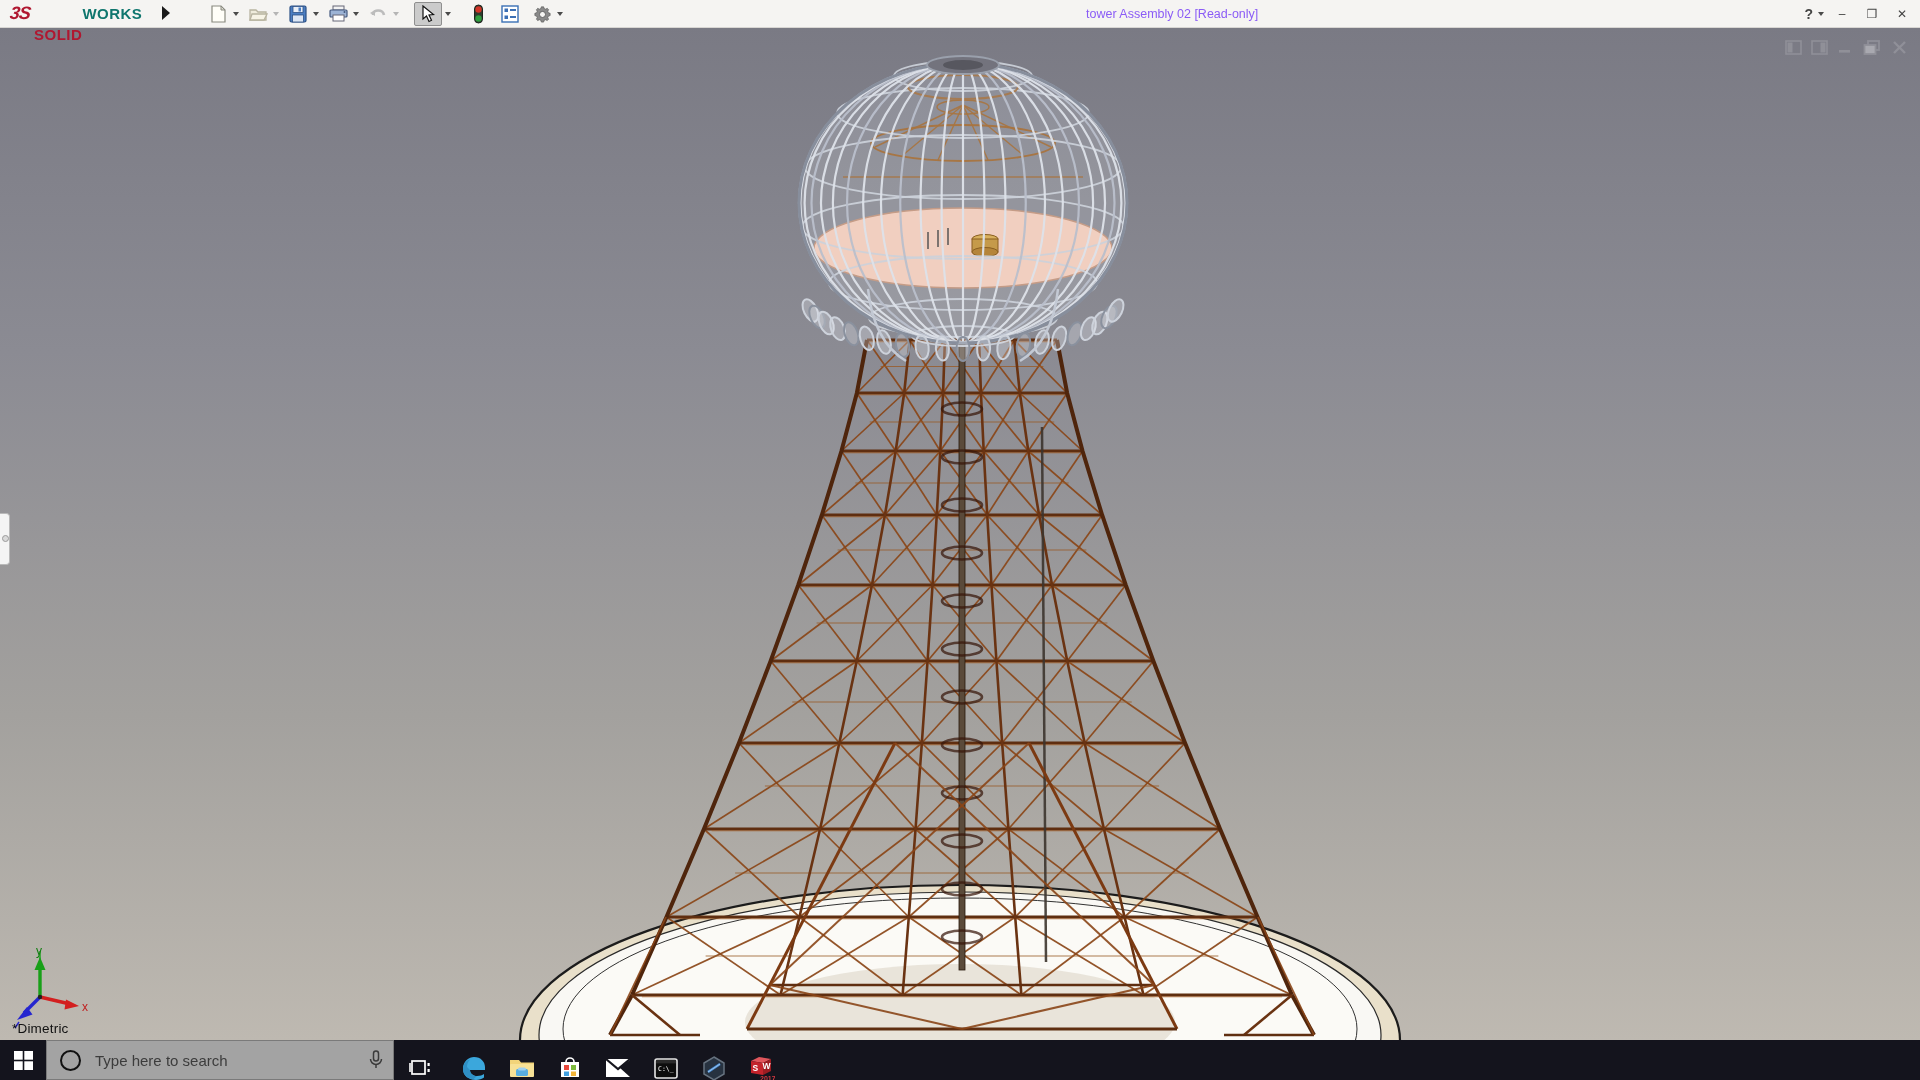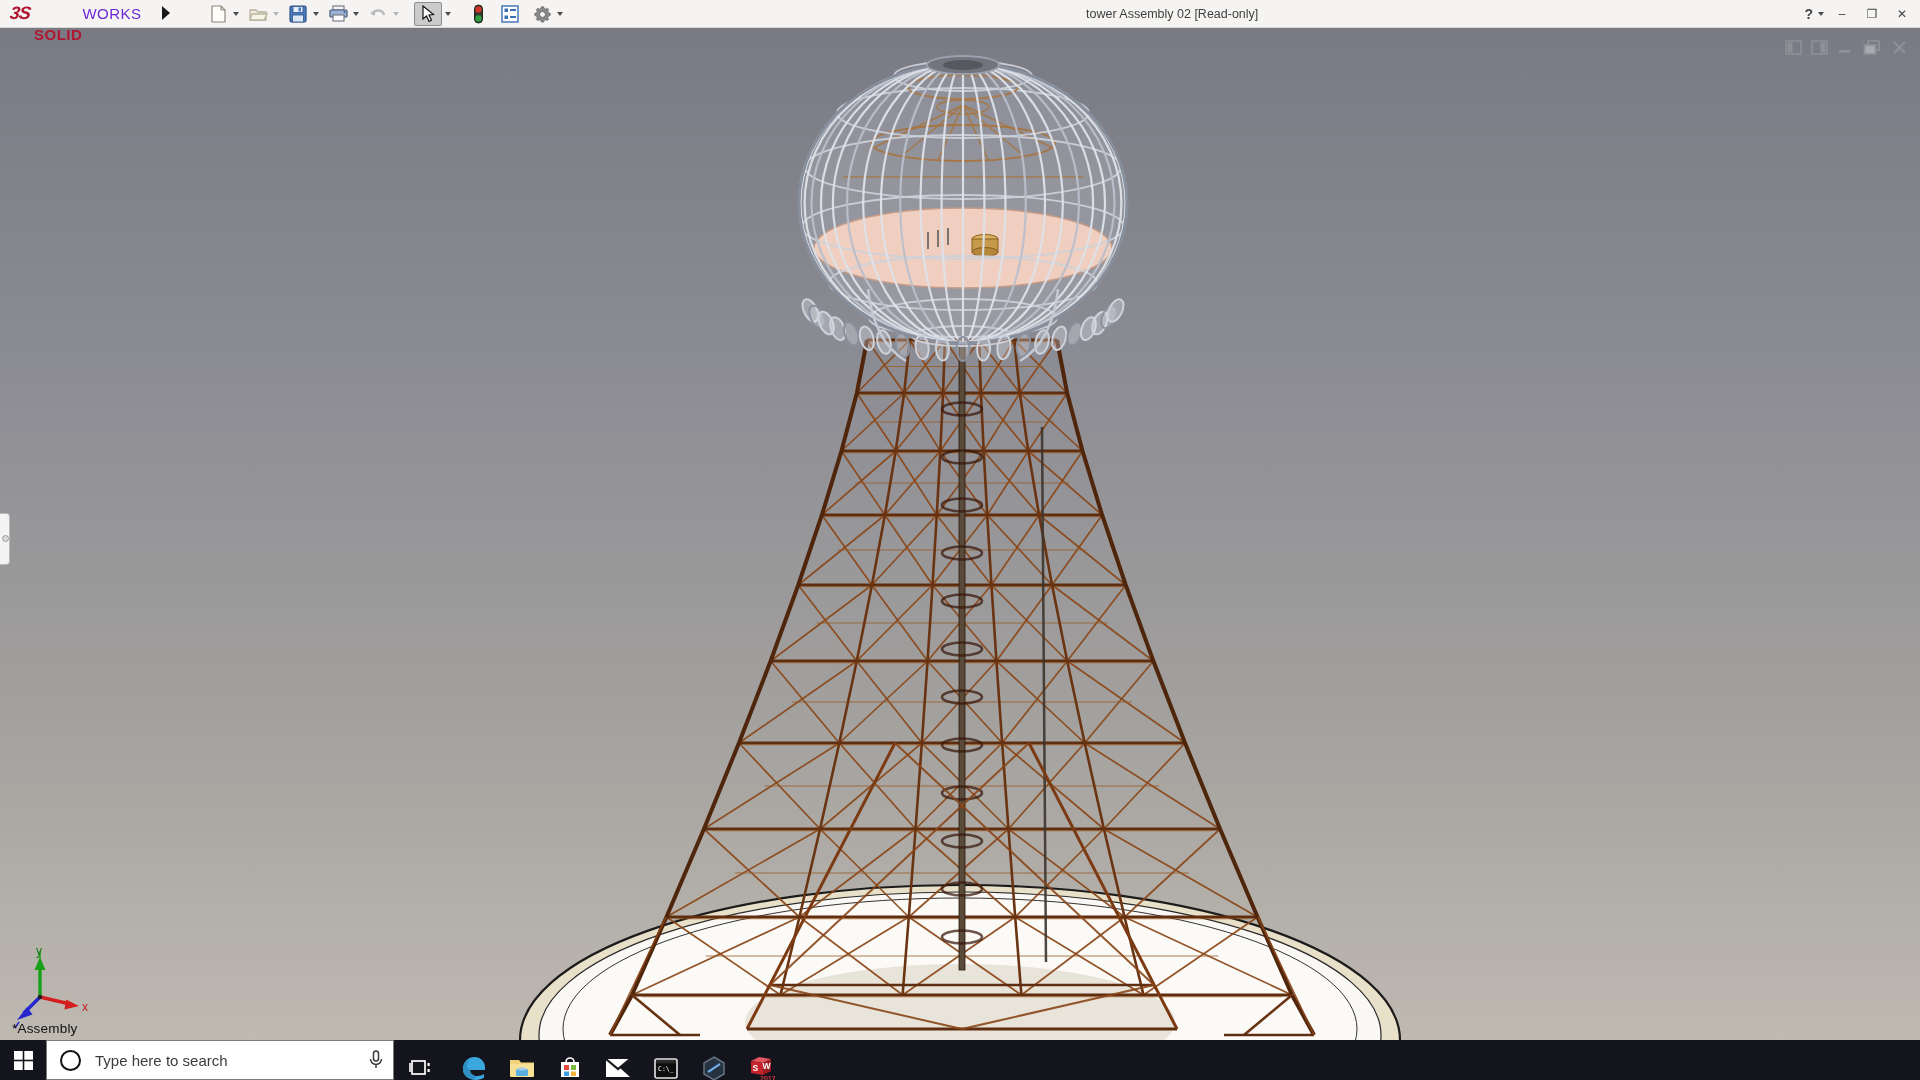--- a/index.html
+++ b/index.html
@@ -4,47 +4,47 @@
 <style>
   html,body{margin:0;padding:0;width:1920px;height:1080px;overflow:hidden;
     font-family:"Liberation Sans",sans-serif;background:#000;}
   .abs{position:absolute;}
   
   #titlebar{position:absolute;left:0;top:0;width:1920px;height:27px;background:#f5f4f2;
     border-bottom:1px solid #d8d6d3;z-index:30;}
   #brand{position:absolute;left:10px;top:2px;height:23px;display:flex;align-items:center;color:#b01730;}
   #brand .mark{font-style:italic;font-weight:bold;font-size:18px;letter-spacing:-1px;margin-right:4px;transform:skewX(-8deg);}
   #brand .solid{font-weight:bold;font-size:15px;letter-spacing:.5px;margin-top:42px;}
-  #brand .works{font-weight:normal;font-size:15px;letter-spacing:.5px;color:#6d28d9;}
+  #brand .works{font-weight:bold;font-size:15px;letter-spacing:.5px;color:#0f766e;}
   #flyout-arrow{position:absolute;left:162px;top:6px;width:0;height:0;border-left:8px solid #1a1a1a;
     border-top:7px solid transparent;border-bottom:7px solid transparent;}
   #toolbar{position:absolute;left:206px;top:1px;height:25px;display:flex;align-items:center;}
   .tb-btn{width:24px;height:23px;display:flex;align-items:center;justify-content:center;border-radius:2px;}
   .tb-btn.pressed{background:#cbcbcb;border:1px solid #8f8f8f;width:26px;height:22px;}
   .caret{width:11px;height:23px;display:flex;align-items:center;justify-content:center;margin-right:5px;}
   .caret:after{content:"";border-top:4px solid #4a4a4a;border-left:3.5px solid transparent;border-right:3.5px solid transparent;}
   .caret.dis:after{border-top-color:#b5b5b5;}
   .gap{width:8px;}
-  #win-title{position:absolute;left:1086px;top:7px;font-size:12.5px;color:#404040;white-space:nowrap;}
+  #win-title{position:absolute;left:1086px;top:7px;font-size:12.5px;color:#8b5cf6;white-space:nowrap;}
   #win-ctl{position:absolute;right:8px;top:0;height:27px;display:flex;align-items:center;gap:10px;color:#444;}
   #win-ctl .help{font-size:14px;font-weight:bold;}
   #win-ctl .c{font-size:12px;width:20px;text-align:center;}
   
   #viewport{position:absolute;left:0;top:27px;width:1920px;height:1013px;
     background:linear-gradient(180deg,#7a7a84 0%,#8b8b93 32%,#a3a19e 68%,#beb9b1 100%);}
   #vp-ctl{position:absolute;right:12px;top:12px;display:flex;gap:9px;opacity:.75;}
   #left-tab{position:absolute;left:0;top:486px;width:9px;height:50px;background:#f4f4f4;
     border:1px solid #b9b9b9;border-left:none;border-radius:0 4px 4px 0;}
   #left-tab .dot{position:absolute;left:1.5px;top:21px;width:5px;height:5px;border-radius:50%;
     background:#d9d9d9;border:1px solid #9a9a9a;}
   #orientation{position:absolute;left:12px;top:994px;font-size:13.5px;color:#111;letter-spacing:.2px;}
   
   #taskbar{position:absolute;left:0;top:1040px;width:1920px;height:40px;background:#14141d;z-index:40;}
   #start{position:absolute;left:0;top:0;width:46px;height:40px;display:flex;align-items:center;justify-content:center;}
-  #searchbox{position:absolute;left:46px;top:0;width:346px;height:38px;background:#ffffff;
+  #searchbox{position:absolute;left:46px;top:0;width:346px;height:38px;background:#a3a3a3;
     border:1px solid #7a7a7a;display:flex;align-items:center;}
   #searchbox .ring{width:17px;height:17px;border:2.5px solid #111;border-radius:50%;margin-left:13px;}
   #searchbox .ph{margin-left:14px;font-size:15px;color:#3c3c3c;}
   #searchbox svg{position:absolute;right:10px;top:9px;}
   .tb-app{position:absolute;top:0;width:44px;height:56px;display:flex;align-items:center;justify-content:center;}
 </style>
 </head>
 <body>
 
 <div id="titlebar">
@@ -401,21 +401,21 @@
     <text x="30" y="10" font-size="12" fill="#0f7d0f">y</text>
     <line x1="34" y1="52" x2="64" y2="59" stroke="#d31f1f" stroke-width="3.4"></line>
     <path d="M73 61 L60 54.5 L58.5 64.5 Z" fill="#d31f1f"></path>
     <text x="76" y="66" font-size="12" fill="#c02020">x</text>
     <line x1="34" y1="52" x2="18" y2="68" stroke="#2626cf" stroke-width="3.4"></line>
     <path d="M11 75 L21 62 L26.5 69.5 Z" fill="#2626cf"></path>
     <line x1="13" y1="77" x2="9" y2="83" stroke="#2626cf" stroke-width="1.4"></line>
     <circle cx="34" cy="52" r="2.2" fill="#222"></circle>
   </svg>
 
-  <div id="orientation">*Assembly</div>
+  <div id="orientation">*Dimetric</div>
 </div>
 
 <div id="taskbar">
   <div id="start">
     <svg width="19" height="19" viewBox="0 0 19 19">
       <rect x="0" y="0" width="8.7" height="8.7" fill="#fff"></rect>
       <rect x="10.3" y="0" width="8.7" height="8.7" fill="#fff"></rect>
       <rect x="0" y="10.3" width="8.7" height="8.7" fill="#fff"></rect>
       <rect x="10.3" y="10.3" width="8.7" height="8.7" fill="#fff"></rect>
     </svg>

